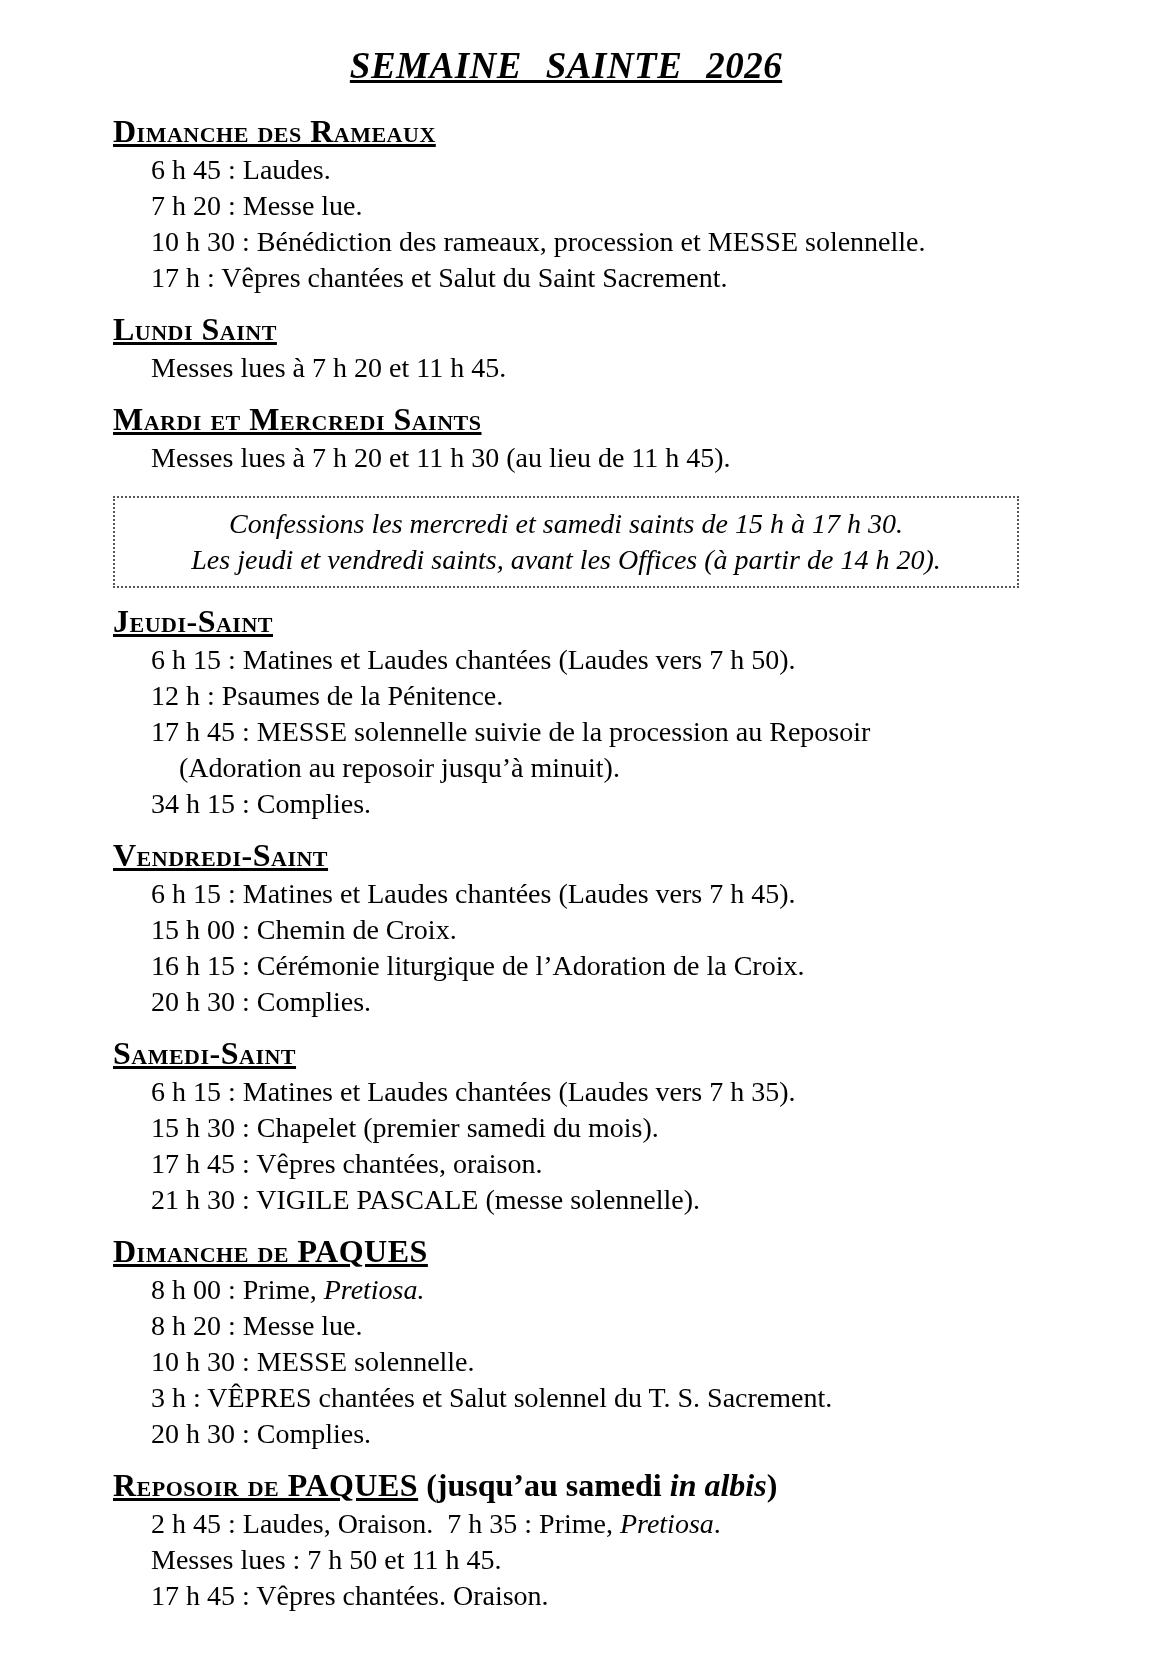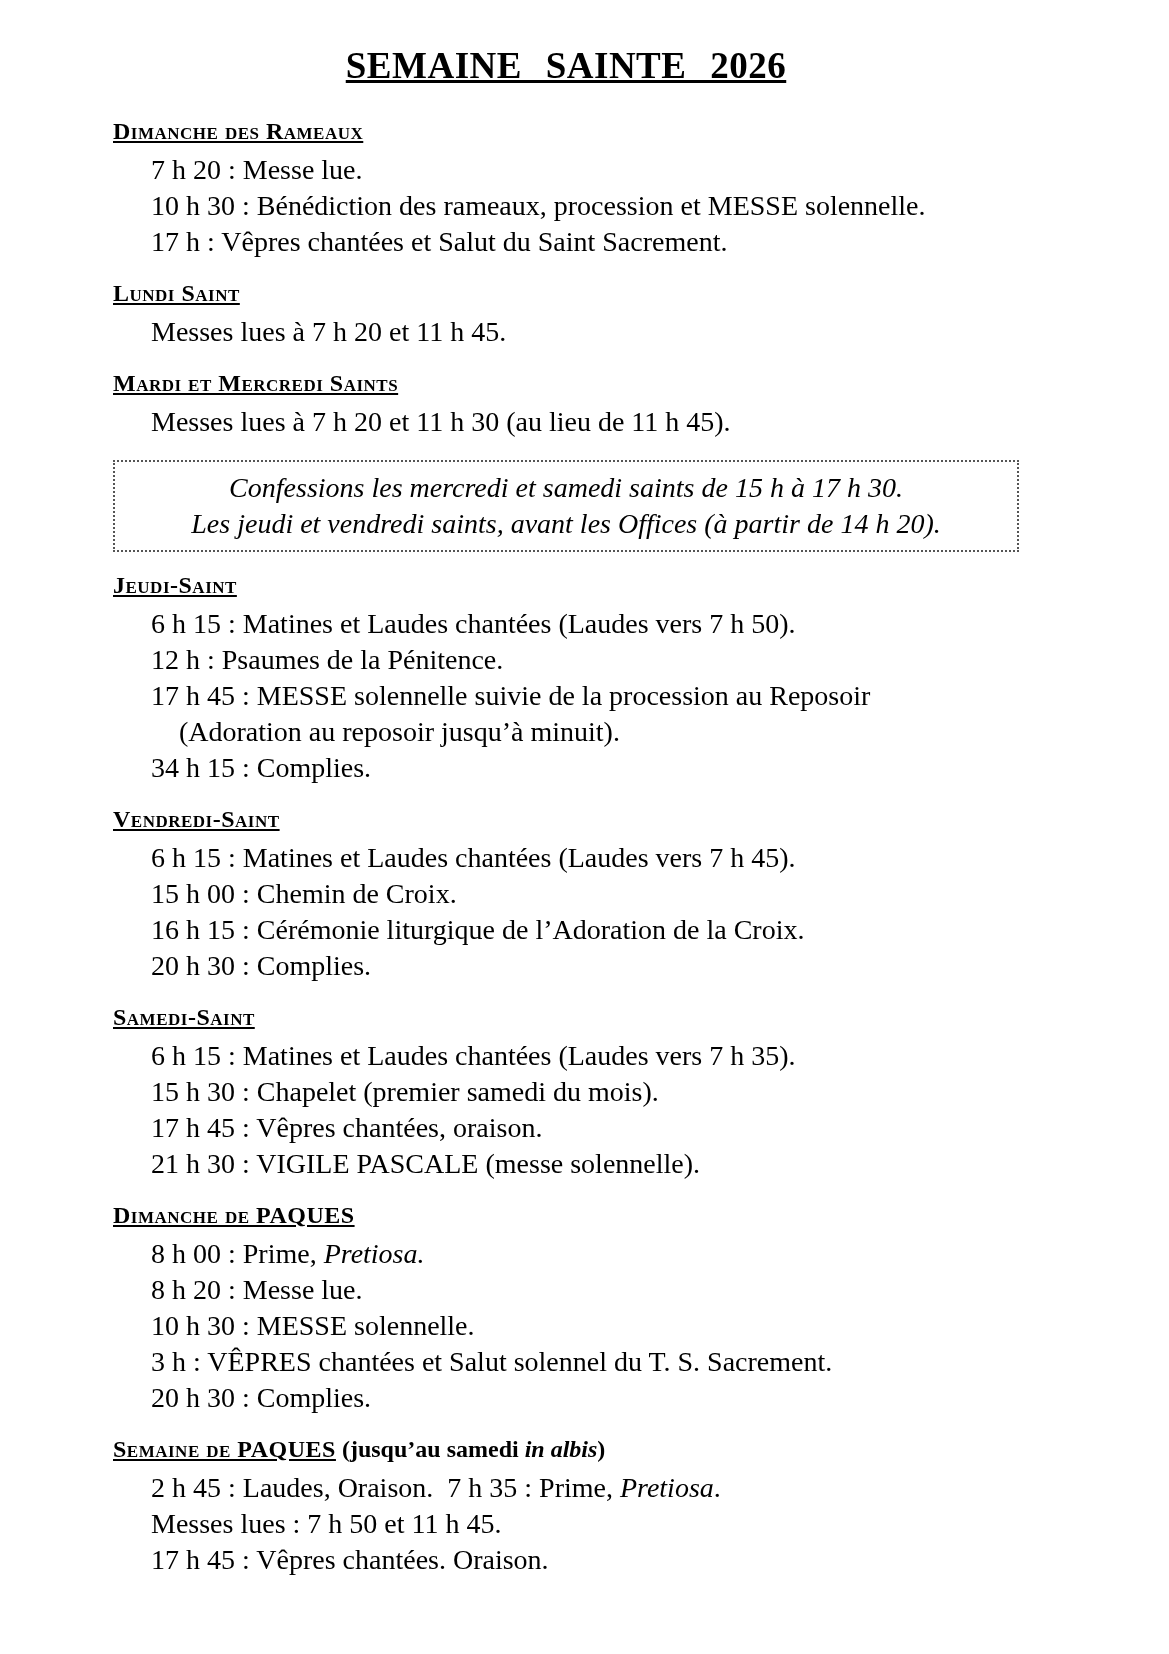--- a/index.html
+++ b/index.html
@@ -16,24 +16,25 @@
     overflow: hidden;
   }
   .title {
     text-align: center;
     font-size: 37px;
     font-weight: bold;
     text-decoration: underline;
     word-spacing: 14px;
     margin: 0 0 26px 0;
     letter-spacing: 0.5px;
+    font-style: italic;
   }
   .section { margin: 0; }
   .heading {
-    font-size: 24px;
+    font-size: 32px;
     font-weight: bold;
     margin: 15px 0 3px 0;
     line-height: 36px;
   }
   .hcaps {
     font-variant: small-caps;
     text-decoration: underline;
     letter-spacing: 0.5px;
   }
   .hsuffix { font-weight: bold; }
@@ -57,20 +58,21 @@
   .notice .line { padding-left: 0; }
 </style>
 </head>
 <body>
 
 <div class="page">
   <h1 class="title">SEMAINE SAINTE 2026</h1>
   <div id="content">
       <div class="section">
         <h2 class="heading"><span class="hcaps">Dimanche des Rameaux</span></h2>
+        <div class="line"><span class="">6 h 45 : Laudes.</span></div>
         <div class="line"><span class="">7 h 20 : Messe lue.</span></div>
         <div class="line"><span class="b ">10 h 30 : Bénédiction des rameaux, procession et MESSE solennelle.</span></div>
         <div class="line"><span class="">17 h : Vêpres chantées et Salut du Saint Sacrement.</span></div>
       </div>
       <div class="section">
         <h2 class="heading"><span class="hcaps">Lundi Saint</span></h2>
         <div class="line"><span class="">Messes lues à 7 h 20 et 11 h 45.</span></div>
       </div>
       <div class="section">
         <h2 class="heading"><span class="hcaps">Mardi et Mercredi Saints</span></h2>
@@ -104,19 +106,19 @@
       </div>
       <div class="section">
         <h2 class="heading"><span class="hcaps">Dimanche de PAQUES</span></h2>
         <div class="line"><span class="">8 h 00 : Prime, </span><span class="i">Pretiosa.</span></div>
         <div class="line"><span class="">8 h 20 : Messe lue.</span></div>
         <div class="line"><span class="b ">10 h 30 : MESSE solennelle.</span></div>
         <div class="line"><span class="">3 h : VÊPRES chantées et Salut solennel du T. S. Sacrement.</span></div>
         <div class="line"><span class="">20 h 30 : Complies.</span></div>
       </div>
       <div class="section">
-        <h2 class="heading"><span class="hcaps">Semaine de PAQUES</span><span class="hsuffix"><span class=""> (jusqu’au samedi </span><span class="i">in albis</span><span class="">)</span></span></h2>
+        <h2 class="heading"><span class="hcaps">Reposoir de PAQUES</span><span class="hsuffix"><span class=""> (jusqu’au samedi </span><span class="i">in albis</span><span class="">)</span></span></h2>
         <div class="line"><span class="">2 h 45 : Laudes, Oraison.  7 h 35 : Prime, </span><span class="i">Pretiosa</span><span class="">.</span></div>
         <div class="line"><span class="">Messes lues : </span><span class="b ">7 h 50 et 11 h 45.</span></div>
         <div class="line"><span class="">17 h 45 : Vêpres chantées. Oraison.</span></div>
       </div>
     </div>
 </div>
 
 </body></html>

